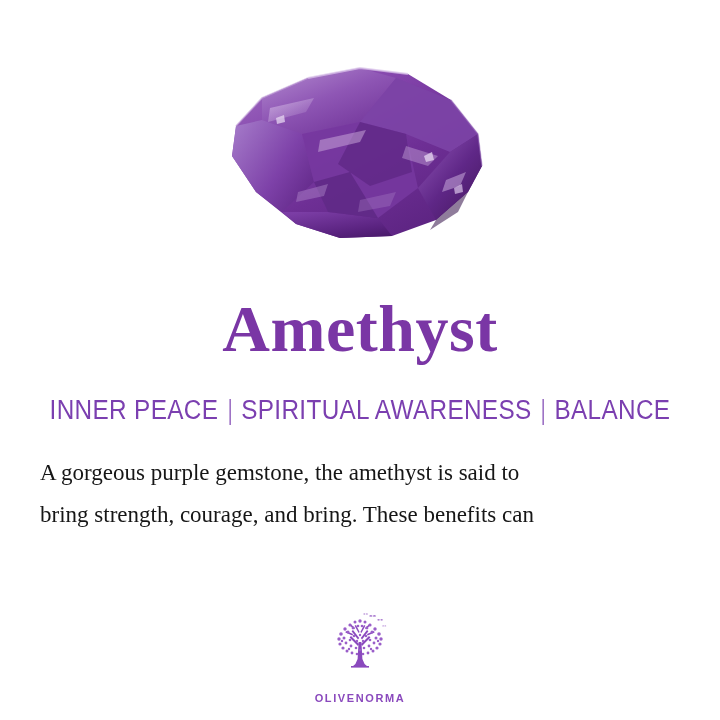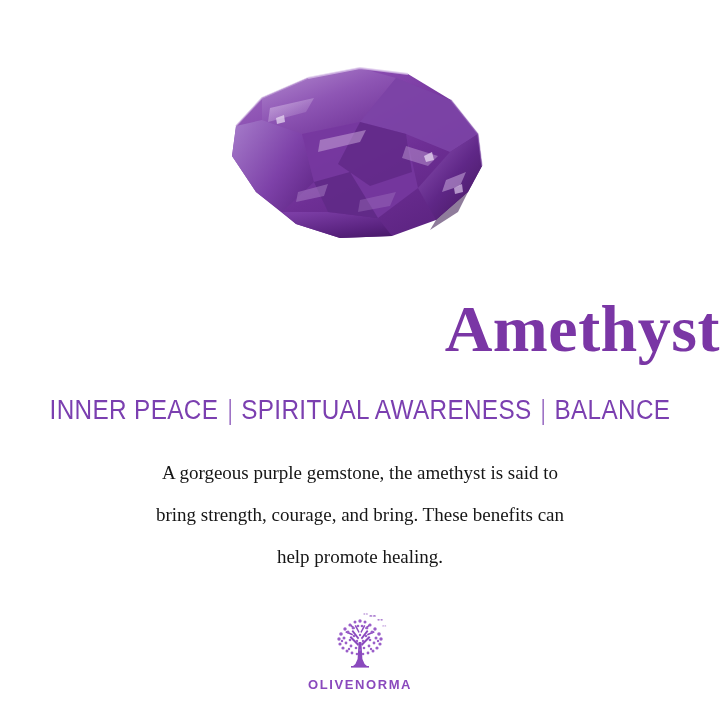--- a/index.html
+++ b/index.html
@@ -33,21 +33,21 @@
     display: block;
     margin: 0 auto;
   }
 
   
   .title {
     position: absolute;
     left: 0;
     top: 296px;
     width: 720px;
-    text-align: right;
+    text-align: center;
     font-family: "Liberation Serif", "DejaVu Serif", serif;
     font-weight: 700;
     font-size: 66px;
     line-height: 1;
     letter-spacing: 0.5px;
     color: #7a36a5;
     white-space: nowrap;
   }
 
   
@@ -75,44 +75,43 @@
     transform: scaleX(0.6);
   }
 
   
   .desc {
     position: absolute;
     left: 50%;
     transform: translateX(-50%);
     top: 452px;
     width: 640px;
-    text-align: center;
     font-family: "Liberation Serif", "DejaVu Serif", serif;
-    font-size: 19px;
+    font-size: 23px;
     line-height: 42px;
     color: #161616;
   }
 
   
   .logo {
     position: absolute;
     left: 0;
     top: 612px;
     width: 720px;
     text-align: center;
   }
   .logo-mark {
     display: block;
     margin: 0 auto;
   }
   .logo-word {
     display: block;
-    margin-top: 3px;
+    margin-top: 18px;
     font-family: "Liberation Sans", sans-serif;
-    font-size: 13px;
+    font-size: 11px;
     font-weight: 700;
     letter-spacing: 1.6px;
     color: #8a49bd;
   }
 </style>
 </head>
 <body>
 
 <div class="card">
 
@@ -190,21 +189,20 @@
 
   <div class="title">Amethyst</div>
 
   <div class="subtitle">
     <span class="kw">INNER PEACE</span><span class="sep">|</span><span class="kw">SPIRITUAL AWARENESS</span><span class="sep">|</span><span class="kw">BALANCE</span>
   </div>
 
   <div class="desc">
     <div>A gorgeous purple gemstone, the amethyst is said to</div>
     <div>bring strength, courage, and bring. These benefits can</div>
-    <div>help promote healing.</div>
   </div>
 
   <div class="logo">
     <svg class="logo-mark" width="66" height="62" viewBox="0 0 66 62" aria-hidden="true">
       <g fill="#8a49bd">
 
         <path d="M31.6 30 L34.4 30 L35.4 47 L37.6 52 L40.5 54.5 L25.5 54.5 L28.4 52 L30.6 47 Z"></path>
 
         <path d="M24 54 L42 54 L42 55.6 L24 55.6 Z"></path>
 

